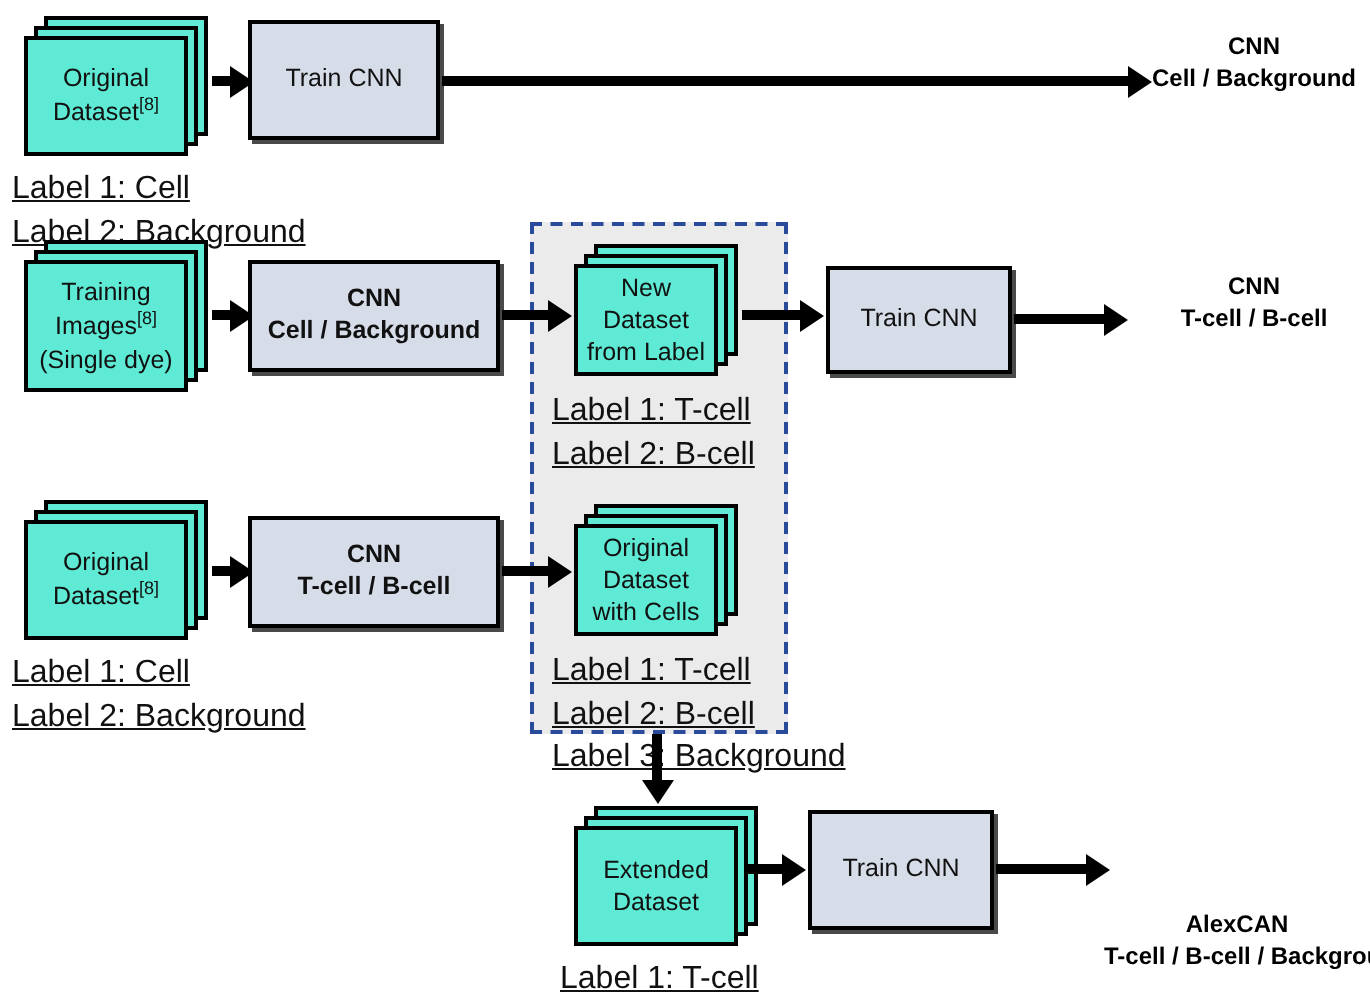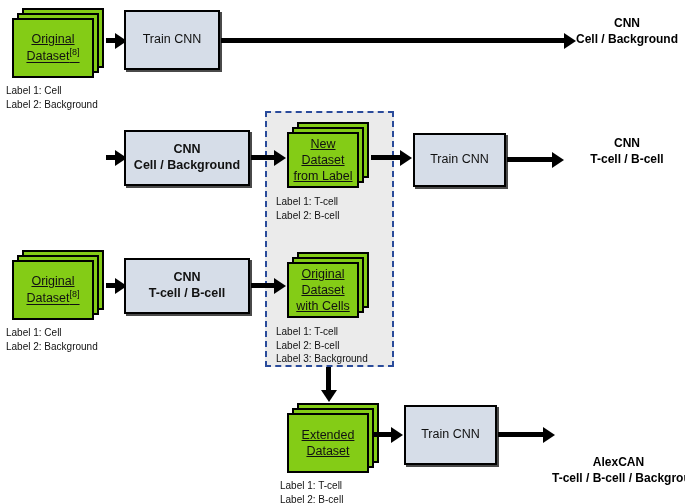--- a/index.html
+++ b/index.html
@@ -43,44 +43,44 @@
     font-weight: bold;
   }
 
   
   .stack {
     position: absolute;
   }
   .stack .sheet {
     position: absolute;
     box-sizing: border-box;
-    background: #84cc16;
+    background: #5eead4;
     border: 2px solid #000000;
-    text-decoration: underline;
   }
   .stack .sheet.s3 { left: 10px; top: 0px; }
   .stack .sheet.s2 { left: 5px;  top: 5px; }
   .stack .sheet.s1 {
     left: 0px;  top: 10px;
     display: flex;
     align-items: center;
     justify-content: center;
     text-align: center;
     font-size: 12.5px;
     color: #111111;
     line-height: 1.3;
   }
 
   
   .caption {
     position: absolute;
-    font-size: 10px;
+    font-size: 16px;
     color: #111111;
     line-height: 1.35;
     white-space: pre;
+    text-decoration: underline;
   }
 
   
   .outlabel {
     position: absolute;
     font-size: 12px;
     font-weight: bold;
     color: #000000;
     text-align: center;
     line-height: 1.35;
@@ -147,20 +147,27 @@
     <span>Train CNN</span>
   </div>
 
   <div class="arrow-h" style="left:221px; top:38px; width:344px;">
       <span class="head"></span>
     </div>
 
   <div class="outlabel" style="left:572px; top:15px; width:110px;">CNN
 Cell / Background</div>
 
+  <div class="stack" style="left:12px; top:120px; width:92px; height:76px;">
+    <div class="sheet s3" style="width:82px; height:66px;"></div>
+    <div class="sheet s2" style="width:82px; height:66px;"></div>
+    <div class="sheet s1" style="width:82px; height:66px;">
+      <span><span>Training</span><br><span>Images</span><sup>[8]</sup><br><span>(Single dye)</span></span>
+    </div>
+  </div>
 
   <div class="arrow-h" style="left:106px; top:155px; width:10px;">
       <span class="head"></span>
     </div>
 
   <div class="proc-box bold" style="left:124px; top:130px; width:126px; height:56px; white-space:pre;">
     <span>CNN
 Cell / Background</span>
   </div>
 

